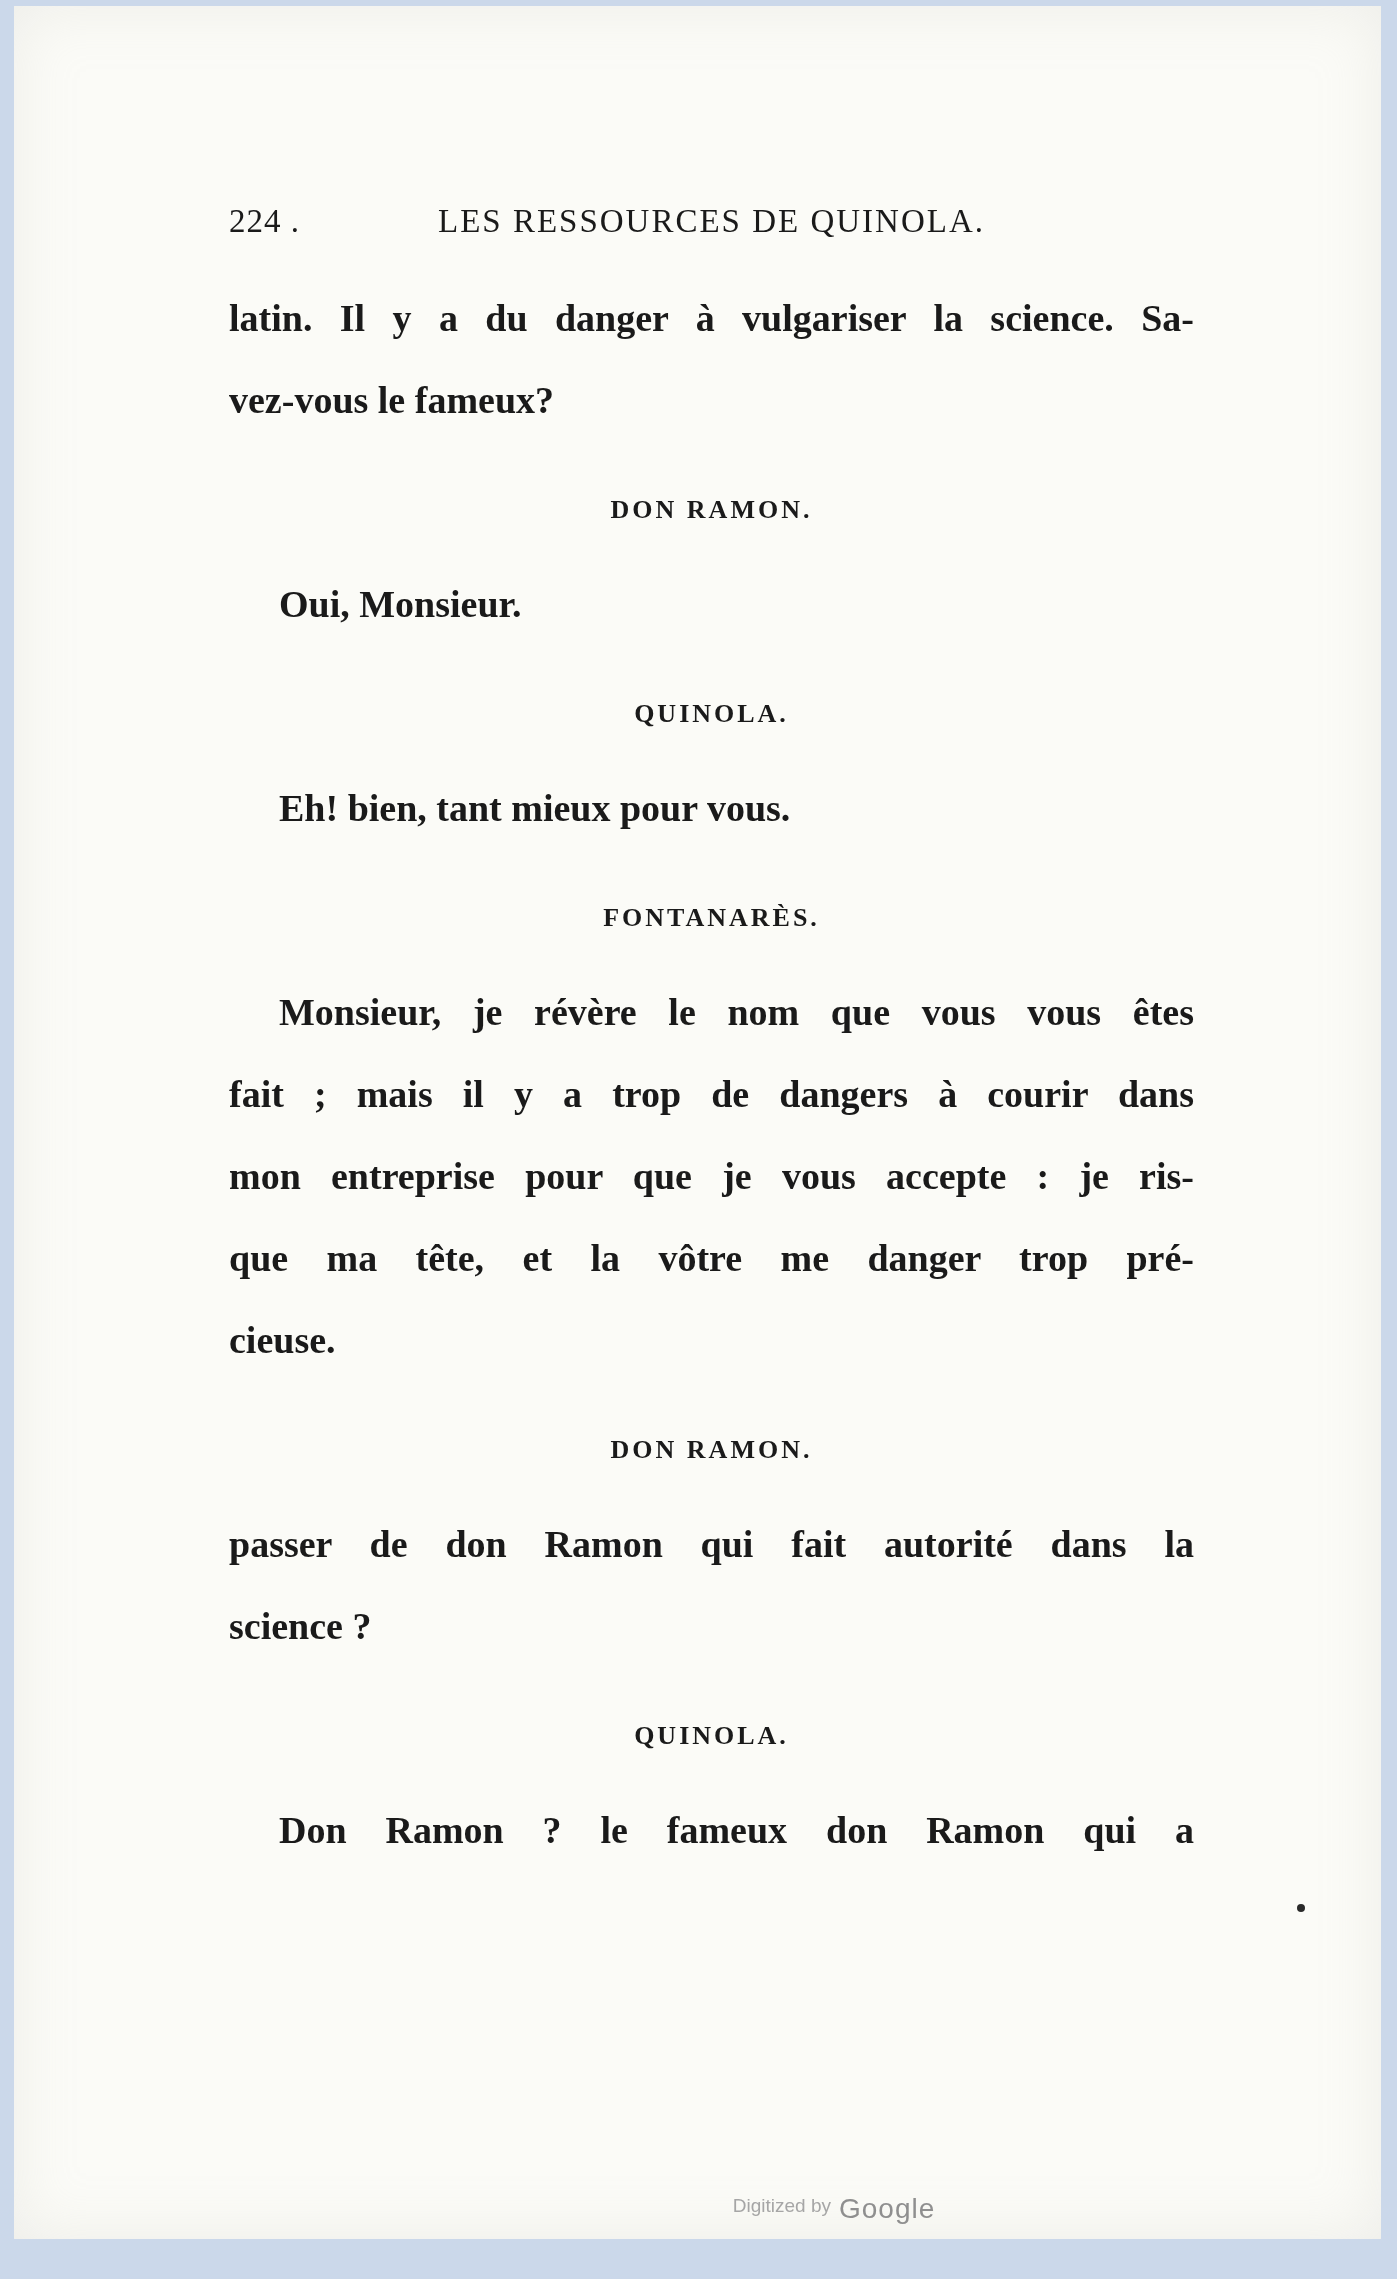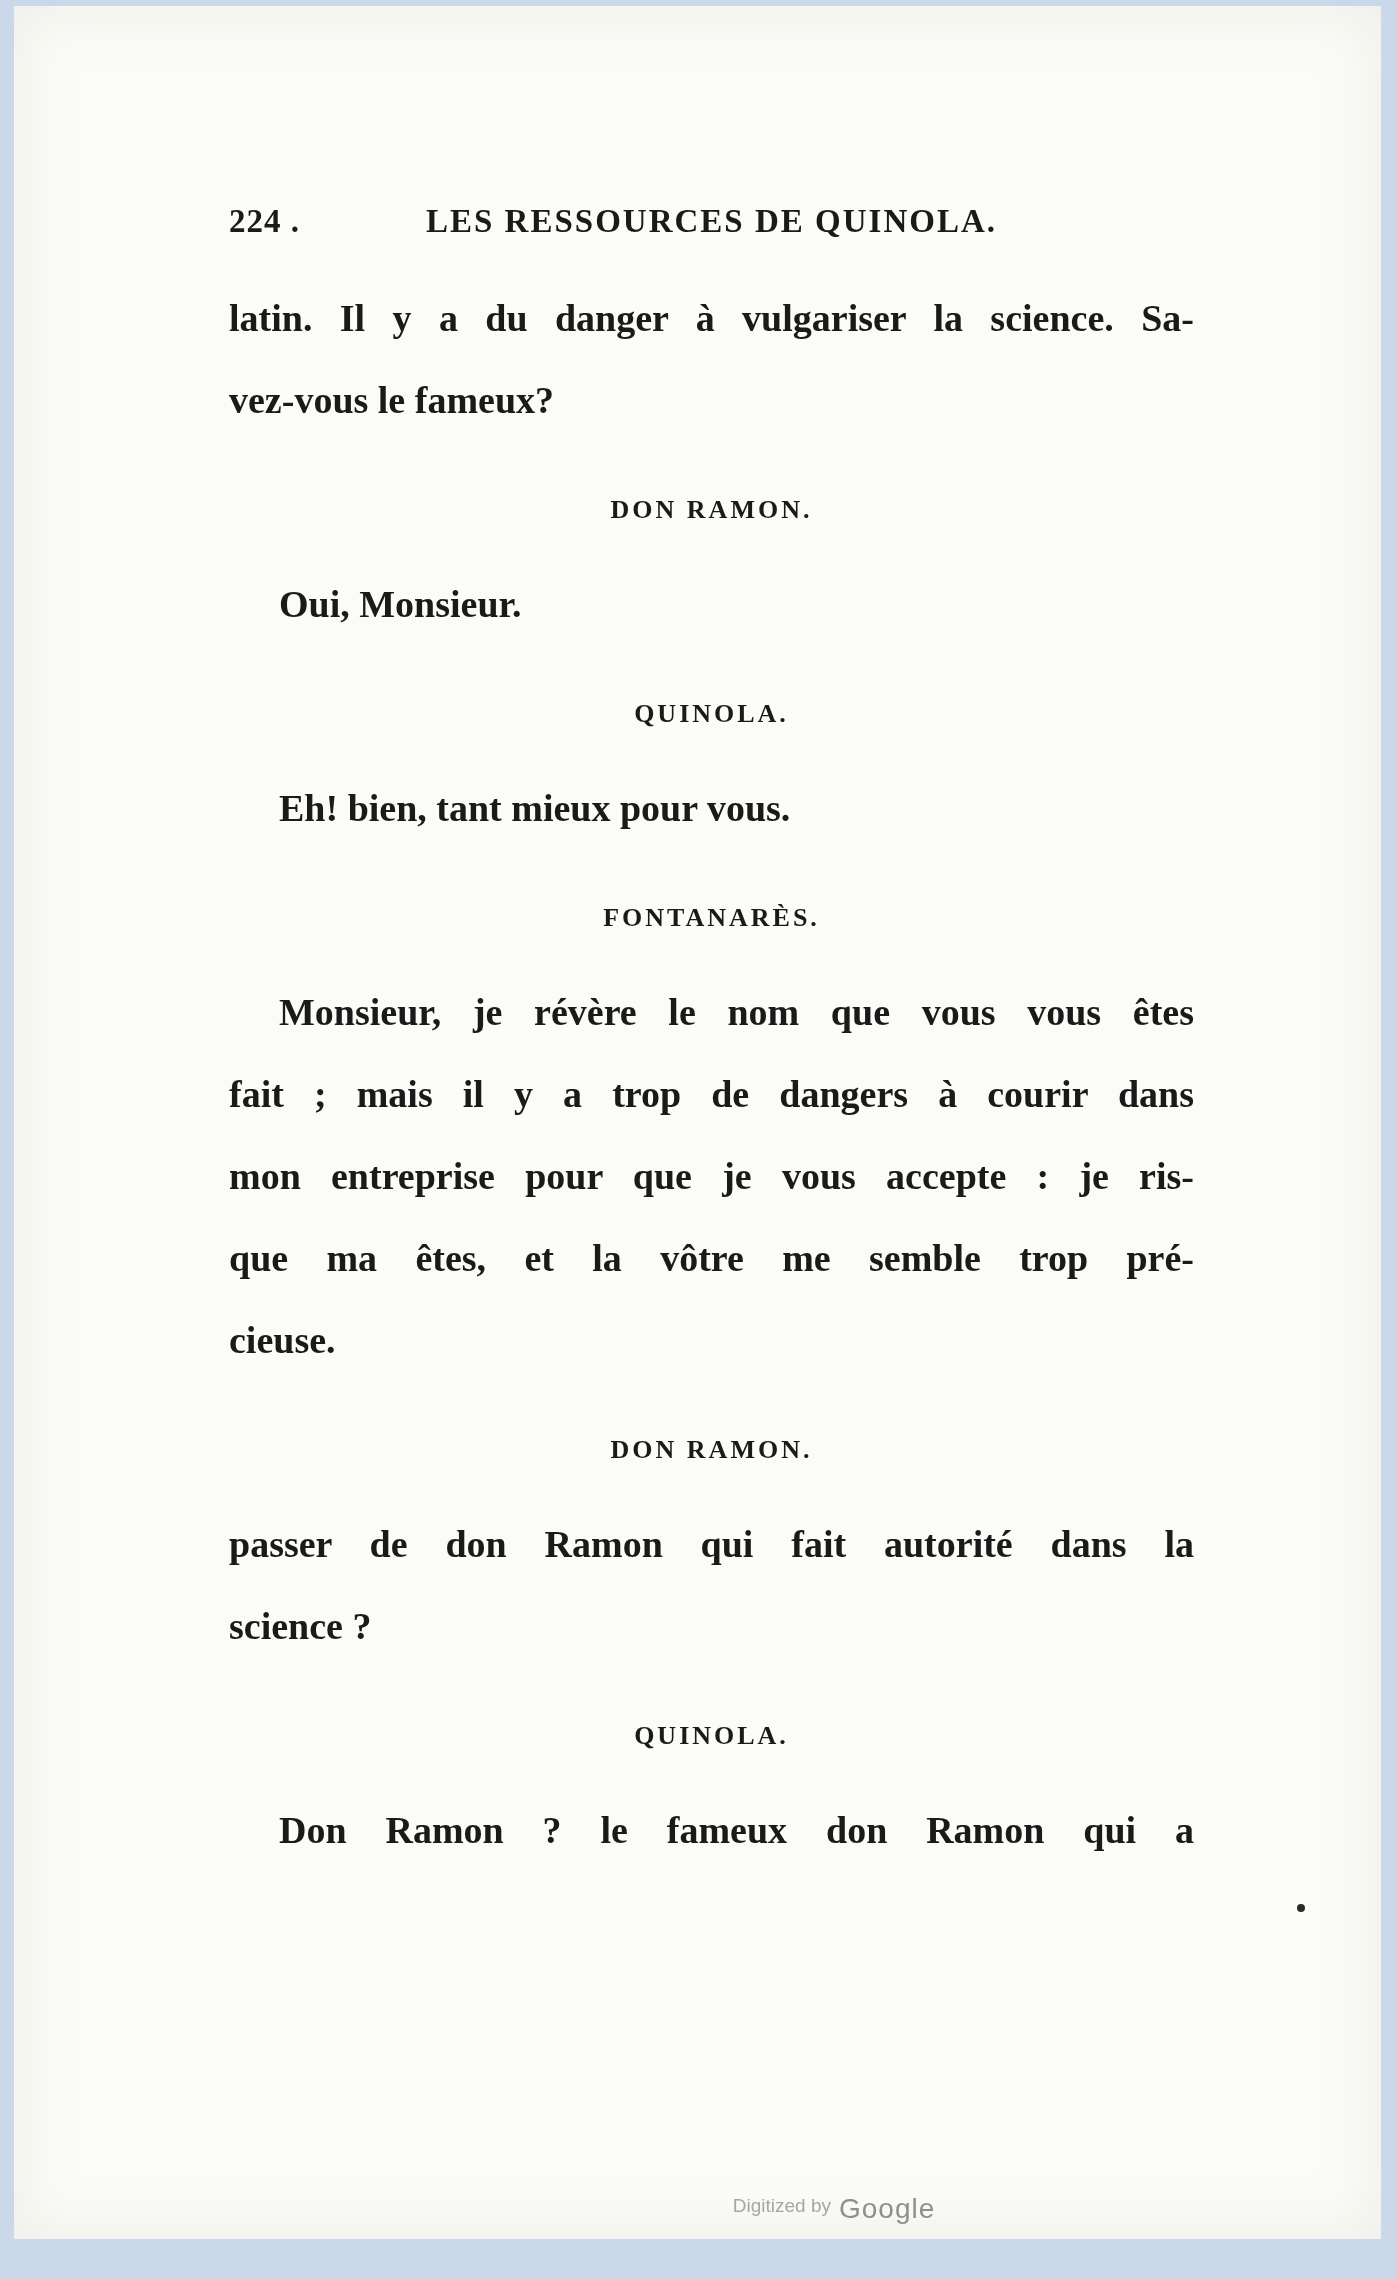--- a/index.html
+++ b/index.html
@@ -26,21 +26,21 @@
   .content {
     position: absolute;
     left: 215px;
     top: 195px;
     width: 965px;
     color: #1a1a1a;
   }
   .header {
     position: relative;
     height: 40px;
-    font-weight: bold;
+    font-weight: normal;
     font-size: 33px;
     line-height: 40px;
   }
   .pagenum {
     position: absolute;
     left: 0;
     top: 0;
     letter-spacing: 1px;
   }
   .title {
@@ -124,21 +124,21 @@
     <div class="para">
       <div class="line indent">Eh! bien, tant mieux pour vous.</div>
     </div>
 
     <div class="speaker">FONTANARÈS.</div>
 
     <div class="para">
       <div class="line j indent">Monsieur, je révère le nom que vous vous êtes</div>
       <div class="line j">fait ; mais il y a trop de dangers à courir dans</div>
       <div class="line j">mon entreprise pour que je vous accepte : je ris-</div>
-      <div class="line j">que ma êtes, et la vôtre me semble trop pré-</div>
+      <div class="line j">que ma tête, et la vôtre me danger trop pré-</div>
       <div class="line">cieuse.</div>
     </div>
 
     <div class="speaker">DON RAMON.</div>
 
     <div class="para">
       <div class="line j">passer de don Ramon qui fait autorité dans la</div>
       <div class="line">science ?</div>
     </div>
 

